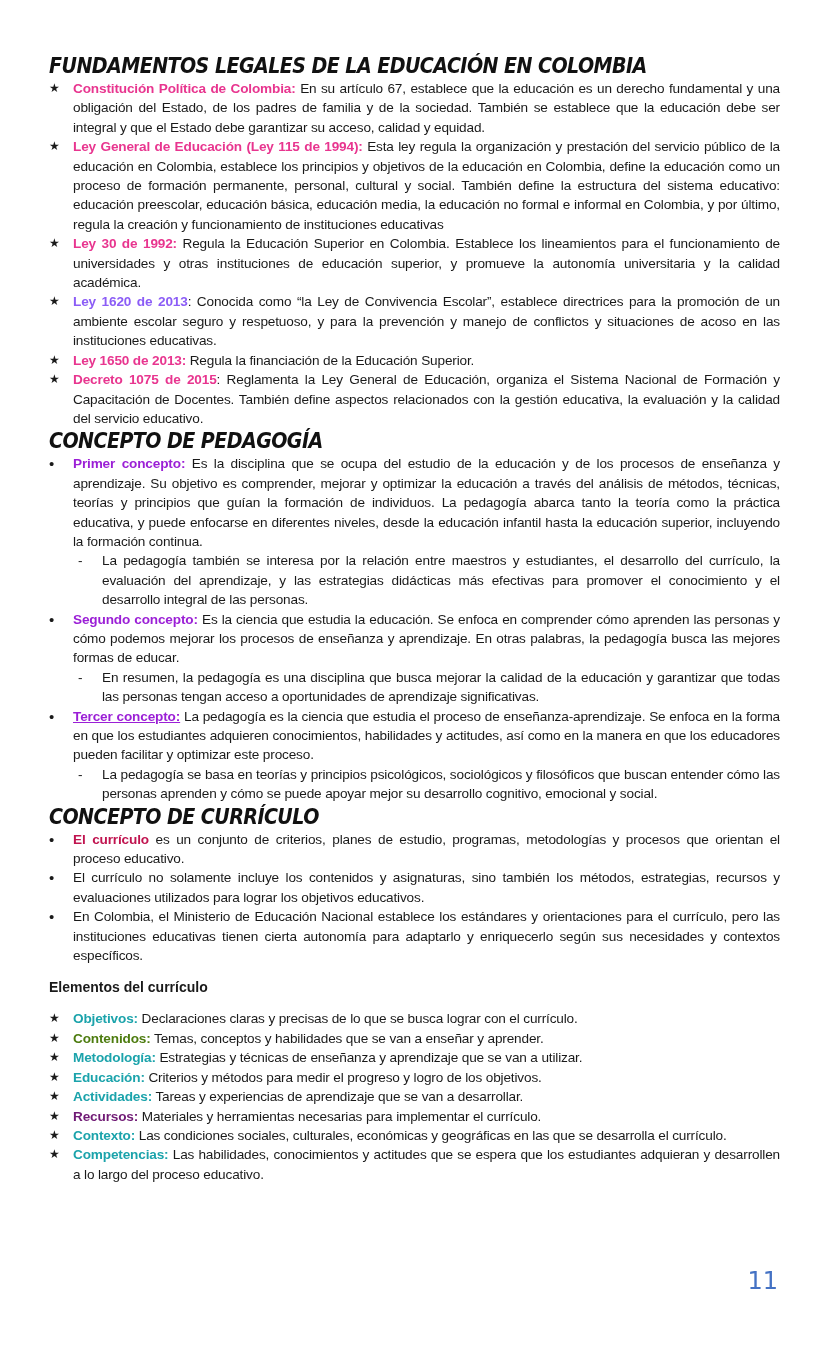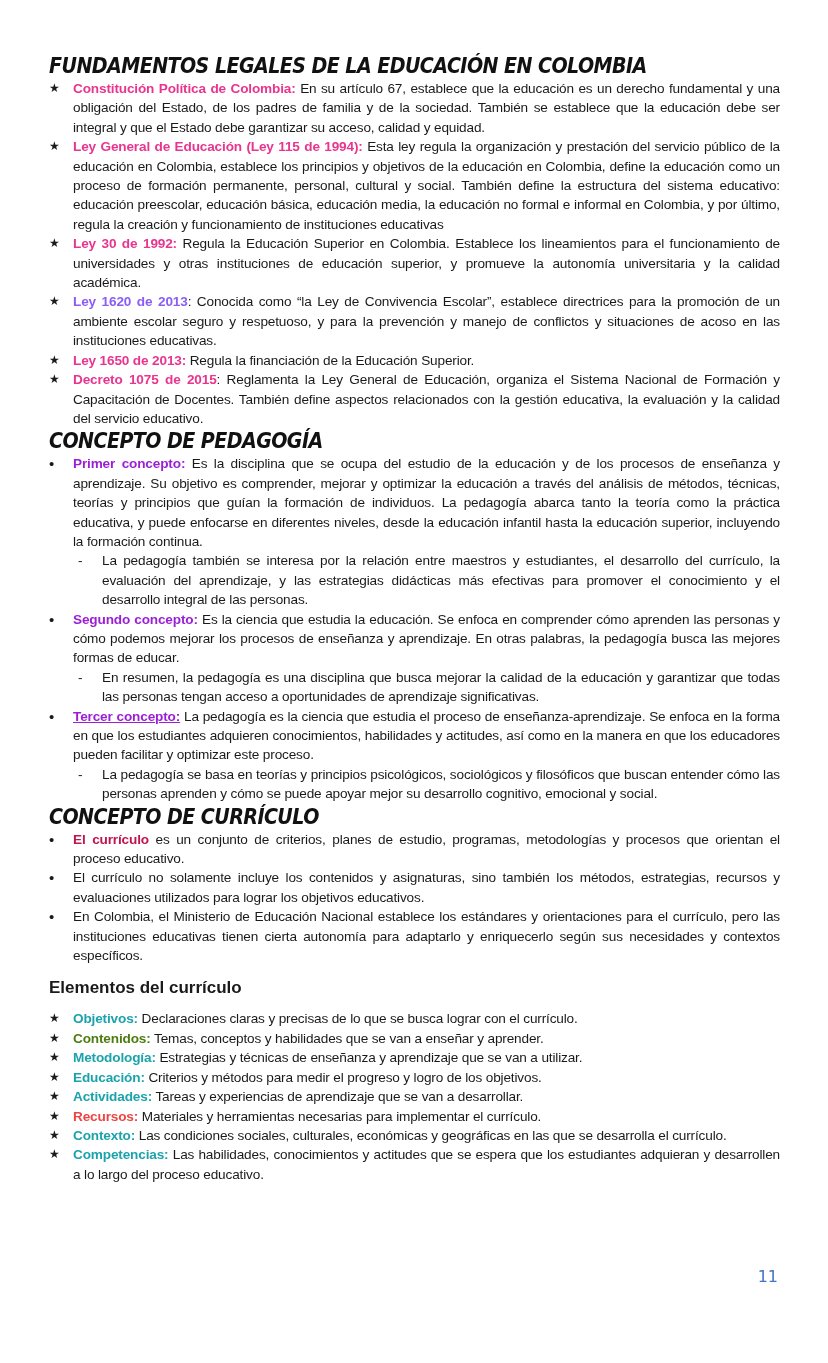--- a/index.html
+++ b/index.html
@@ -13,22 +13,22 @@
   ul.list > li { position: relative; padding-left: 24px; font-size: 13.6px; line-height: 19.4px;
                  text-align: justify; letter-spacing: -0.15px; }
   .marker { position: absolute; left: 0; top: 0; width: 14px; font-size: 12px; }
   .marker.dot { font-size: 15px; }
   .lbl { font-weight: bold; }
   ul.sub { list-style: none; margin: 0; padding: 0; }
   ul.sub > li { position: relative; padding-left: 29px; text-align: justify; }
   ul.sub .dash { position: absolute; left: 5px; top: 0; }
   .sec2 { margin-top: 8px; }
   .sec3 { margin-top: 8px; }
-  .sub-heading { font-weight: bold; font-size: 17px; margin: 13px 0 12px 0; line-height: 19px; }
-  .pagenum { position: absolute; right: 50px; top: 1267px; font-size: 16px; font-family: "DejaVu Sans", sans-serif; }
+  .sub-heading { font-weight: bold; font-size: 14px; margin: 13px 0 12px 0; line-height: 19px; }
+  .pagenum { position: absolute; right: 50px; top: 1267px; font-size: 24px; font-family: "DejaVu Sans", sans-serif; }
 </style>
 </head>
 <body>
 
 <div class="page">
 
   <h1 class="section">FUNDAMENTOS LEGALES DE LA EDUCACIÓN EN COLOMBIA</h1>
   <ul class="list">
     <li><span class="marker">★</span><span class="lbl legal" style="color: rgb(232, 53, 143);">Constitución Política de Colombia:</span><span> En su artículo 67, establece que la educación es un derecho fundamental y una obligación del Estado, de los padres de familia y de la sociedad. También se establece que la educación debe ser integral y que el Estado debe garantizar su acceso, calidad y equidad.</span></li>
     <li><span class="marker">★</span><span class="lbl legal" style="color: rgb(232, 53, 143);">Ley General de Educación (Ley 115 de 1994):</span><span> Esta ley regula la organización y prestación del servicio público de la educación en Colombia, establece los principios y objetivos de la educación en Colombia, define la educación como un proceso de formación permanente, personal, cultural y social. También define la estructura del sistema educativo: educación preescolar, educación básica, educación media, la educación no formal e informal en Colombia, y por último, regula la creación y funcionamiento de instituciones educativas</span></li>
@@ -65,19 +65,19 @@
   </ul>
 
   <div class="sub-heading">Elementos del currículo</div>
 
   <ul class="list">
     <li><span class="marker">★</span><span class="lbl el" style="color: rgb(27, 163, 171);">Objetivos:</span><span> Declaraciones claras y precisas de lo que se busca lograr con el currículo.</span></li>
     <li><span class="marker">★</span><span class="lbl el" style="color: #4d7c0f;">Contenidos:</span><span> Temas, conceptos y habilidades que se van a enseñar y aprender.</span></li>
     <li><span class="marker">★</span><span class="lbl el" style="color: rgb(27, 163, 171);">Metodología:</span><span> Estrategias y técnicas de enseñanza y aprendizaje que se van a utilizar.</span></li>
     <li><span class="marker">★</span><span class="lbl el" style="color: rgb(27, 163, 171);">Educación:</span><span> Criterios y métodos para medir el progreso y logro de los objetivos.</span></li>
     <li><span class="marker">★</span><span class="lbl el" style="color: rgb(27, 163, 171);">Actividades:</span><span> Tareas y experiencias de aprendizaje que se van a desarrollar.</span></li>
-    <li><span class="marker">★</span><span class="lbl el" style="color: #ef4444;">Recursos:</span><span> Materiales y herramientas necesarias para implementar el currículo.</span></li>
+    <li><span class="marker">★</span><span class="lbl el" style="color: #701a75;">Recursos:</span><span> Materiales y herramientas necesarias para implementar el currículo.</span></li>
     <li><span class="marker">★</span><span class="lbl el" style="color: rgb(27, 163, 171);">Contexto:</span><span> Las condiciones sociales, culturales, económicas y geográficas en las que se desarrolla el currículo.</span></li>
     <li><span class="marker">★</span><span class="lbl el" style="color: rgb(27, 163, 171);">Competencias:</span><span> Las habilidades, conocimientos y actitudes que se espera que los estudiantes adquieran y desarrollen a lo largo del proceso educativo.</span></li>
   </ul>
 </div>
 
 <div class="pagenum" style="color: rgb(68, 114, 196);">11</div>
 
 </body></html>

